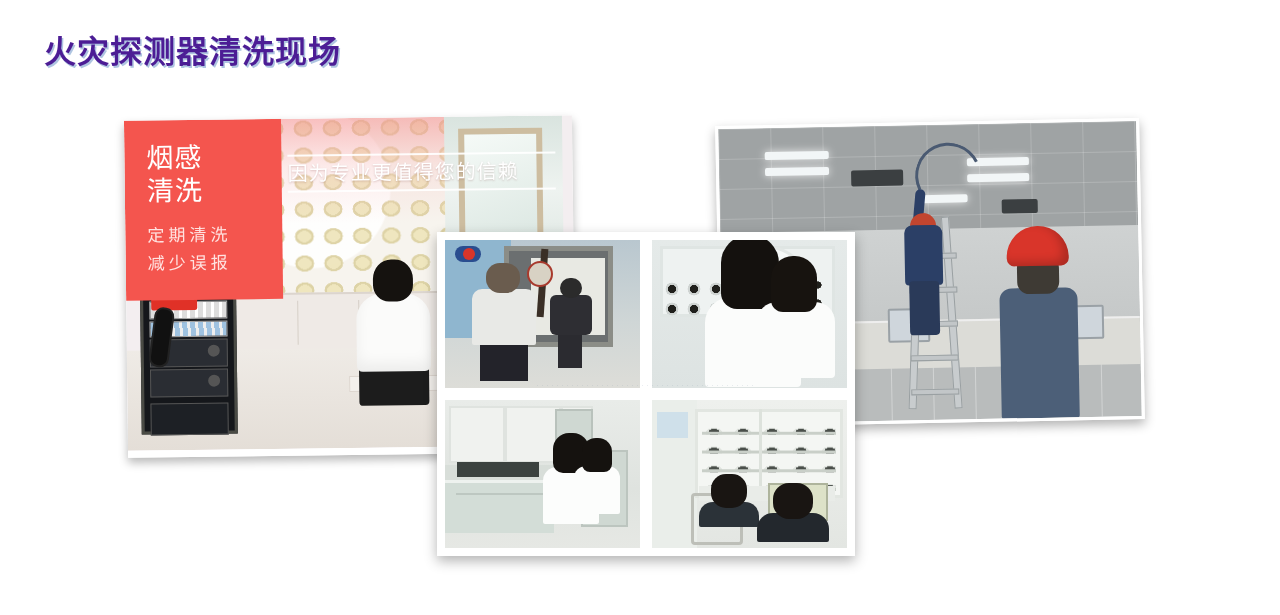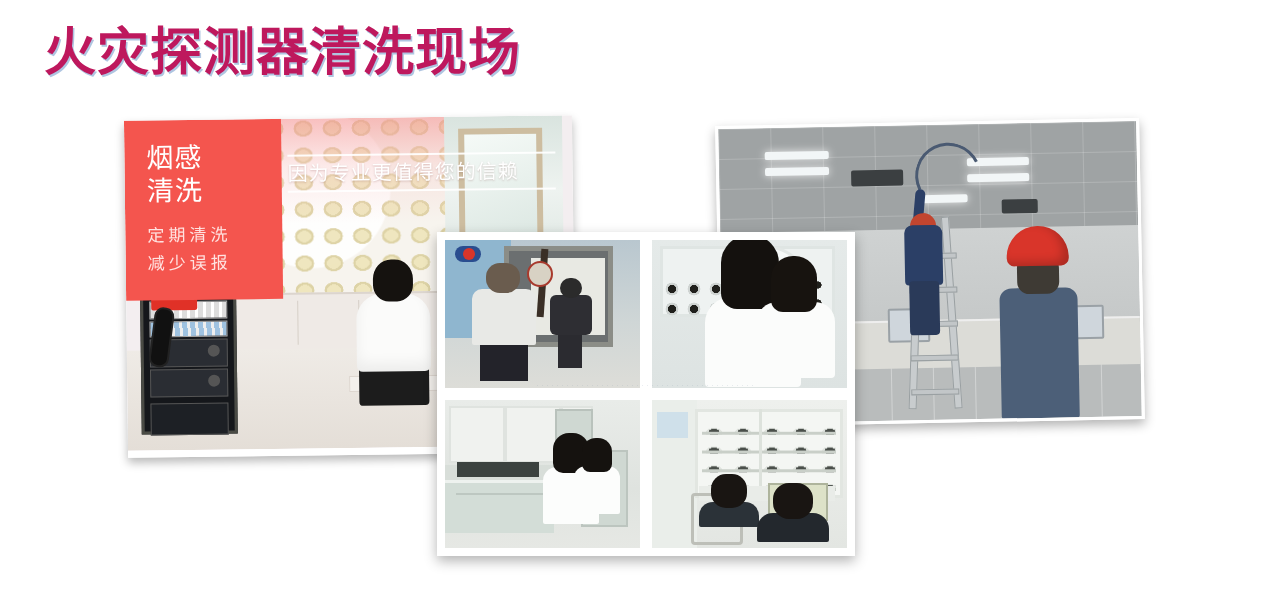--- a/index.html
+++ b/index.html
@@ -8,22 +8,22 @@
     width:1280px;height:615px;
     background:#ffffff;
     font-family:"Liberation Sans","DejaVu Sans",sans-serif;
     overflow:hidden;position:relative;
   }
   .page{position:relative;width:1280px;height:615px;}
 
   
   .page-title{
     position:absolute;left:44px;top:28px;
-    font-size:52px;line-height:48px;font-weight:bold;
-    color:#be185d;letter-spacing:1px;
+    font-size:32px;line-height:48px;font-weight:bold;
+    color:#4c1d95;letter-spacing:1px;
     text-shadow:1.5px 1.5px 0 rgba(110,150,200,.55);
     white-space:nowrap;
   }
 
   
   .photo-frame{position:absolute;background:#fff;overflow:hidden;}
 
   
   .left-photo{
     left:126px;top:118px;width:448px;height:330px;

